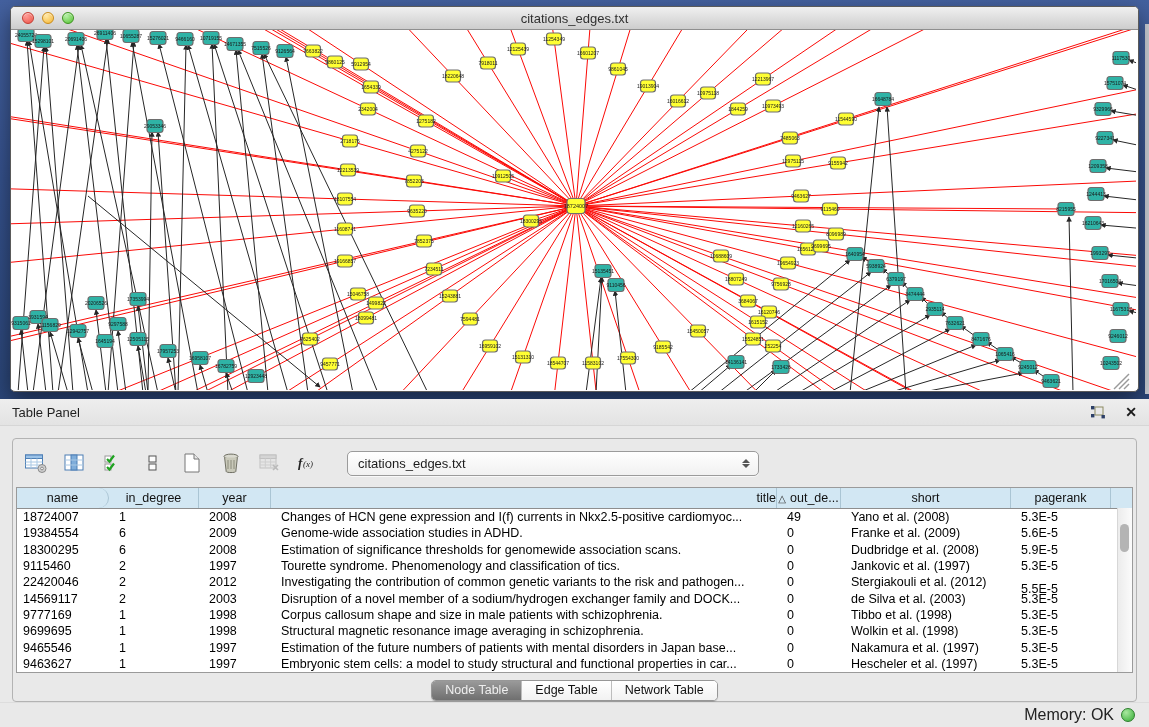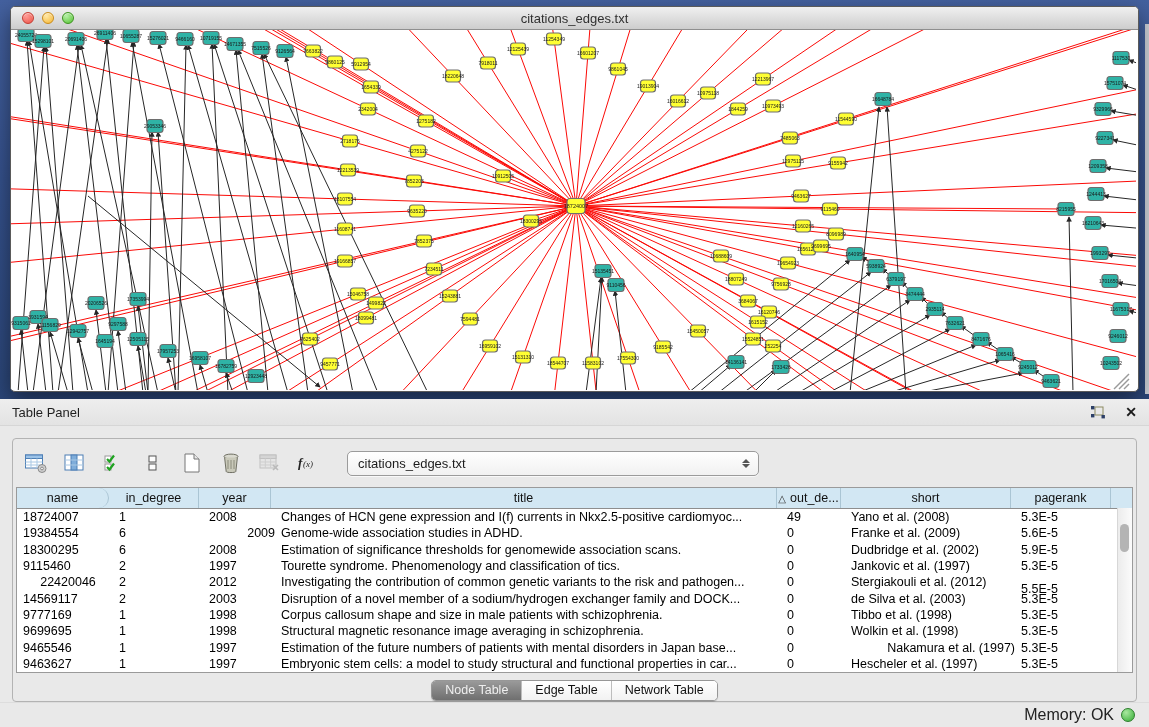--- a/index.html
+++ b/index.html
@@ -860,21 +860,21 @@
       <div class="thead" id="thead">
           <div class="th" style="width: 92px; border-radius: 10px;">
             <span>name</span>
           </div>
           <div class="th" style="width: 90px;">
             <span>in_degree</span>
           </div>
           <div class="th" style="width: 72px;">
             <span>year</span>
           </div>
-          <div class="th" style="width: 506px;">
+          <div class="th" style="width: 506px; justify-content: flex-end;">
             <span>title</span>
           </div>
           <div class="th" style="width: 64px;">
             <span class="sort">△</span>
             <span>out_de...</span>
           </div>
           <div class="th" style="width: 170px;">
             <span>short</span>
           </div>
           <div class="th" style="width: 100px;">
@@ -887,46 +887,46 @@
             <div class="td" style="width: 90px;">1</div>
             <div class="td" style="width: 72px;">2008</div>
             <div class="td" style="width: 506px;">Changes of HCN gene expression and I(f) currents in Nkx2.5-positive cardiomyoc...</div>
             <div class="td" style="width: 64px;">49</div>
             <div class="td" style="width: 170px;">Yano et al. (2008)</div>
             <div class="td" style="width: 100px;">5.3E-5</div>
           </div>
           <div class="tr">
             <div class="td" style="width: 96px;">19384554</div>
             <div class="td" style="width: 90px;">6</div>
-            <div class="td" style="width: 72px; text-align: right;">2009</div>
+            <div class="td" style="width: 72px;">2009</div>
             <div class="td" style="width: 506px;">Genome-wide association studies in ADHD.</div>
             <div class="td" style="width: 64px;">0</div>
             <div class="td" style="width: 170px;">Franke et al. (2009)</div>
             <div class="td" style="width: 100px;">5.6E-5</div>
           </div>
           <div class="tr">
             <div class="td" style="width: 96px;">18300295</div>
             <div class="td" style="width: 90px;">6</div>
             <div class="td" style="width: 72px;">2008</div>
             <div class="td" style="width: 506px;">Estimation of significance thresholds for genomewide association scans.</div>
             <div class="td" style="width: 64px;">0</div>
-            <div class="td" style="width: 170px;">Dudbridge et al. (2002)</div>
+            <div class="td" style="width: 170px;">Dudbridge et al. (2008)</div>
             <div class="td" style="width: 100px;">5.9E-5</div>
           </div>
           <div class="tr">
             <div class="td" style="width: 96px;">9115460</div>
             <div class="td" style="width: 90px;">2</div>
             <div class="td" style="width: 72px;">1997</div>
             <div class="td" style="width: 506px;">Tourette syndrome. Phenomenology and classification of tics.</div>
             <div class="td" style="width: 64px;">0</div>
             <div class="td" style="width: 170px;">Jankovic et al. (1997)</div>
             <div class="td" style="width: 100px;">5.3E-5</div>
           </div>
           <div class="tr">
-            <div class="td" style="width: 96px; text-align: center;">22420046</div>
+            <div class="td" style="width: 96px;">22420046</div>
             <div class="td" style="width: 90px;">2</div>
             <div class="td" style="width: 72px;">2012</div>
             <div class="td" style="width: 506px;">Investigating the contribution of common genetic variants to the risk and pathogen...</div>
             <div class="td" style="width: 64px;">0</div>
             <div class="td" style="width: 170px;">Stergiakouli et al. (2012)</div>
             <div class="td" style="width: 100px; margin-top: 14px;">5.5E-5</div>
           </div>
           <div class="tr">
             <div class="td" style="width: 96px;">14569117</div>
             <div class="td" style="width: 90px;">2</div>
@@ -953,21 +953,21 @@
             <div class="td" style="width: 64px;">0</div>
             <div class="td" style="width: 170px;">Wolkin et al. (1998)</div>
             <div class="td" style="width: 100px;">5.3E-5</div>
           </div>
           <div class="tr">
             <div class="td" style="width: 96px;">9465546</div>
             <div class="td" style="width: 90px;">1</div>
             <div class="td" style="width: 72px;">1997</div>
             <div class="td" style="width: 506px;">Estimation of the future numbers of patients with mental disorders in Japan base...</div>
             <div class="td" style="width: 64px;">0</div>
-            <div class="td" style="width: 170px; text-align: right;">Nakamura et al. (1997)</div>
+            <div class="td" style="width: 170px;">Nakamura et al. (1997)</div>
             <div class="td" style="width: 100px;">5.3E-5</div>
           </div>
           <div class="tr">
             <div class="td" style="width: 96px;">9463627</div>
             <div class="td" style="width: 90px;">1</div>
             <div class="td" style="width: 72px;">1997</div>
             <div class="td" style="width: 506px;">Embryonic stem cells: a model to study structural and functional properties in car...</div>
             <div class="td" style="width: 64px;">0</div>
             <div class="td" style="width: 170px;">Hescheler et al. (1997)</div>
             <div class="td" style="width: 100px;">5.3E-5</div>

